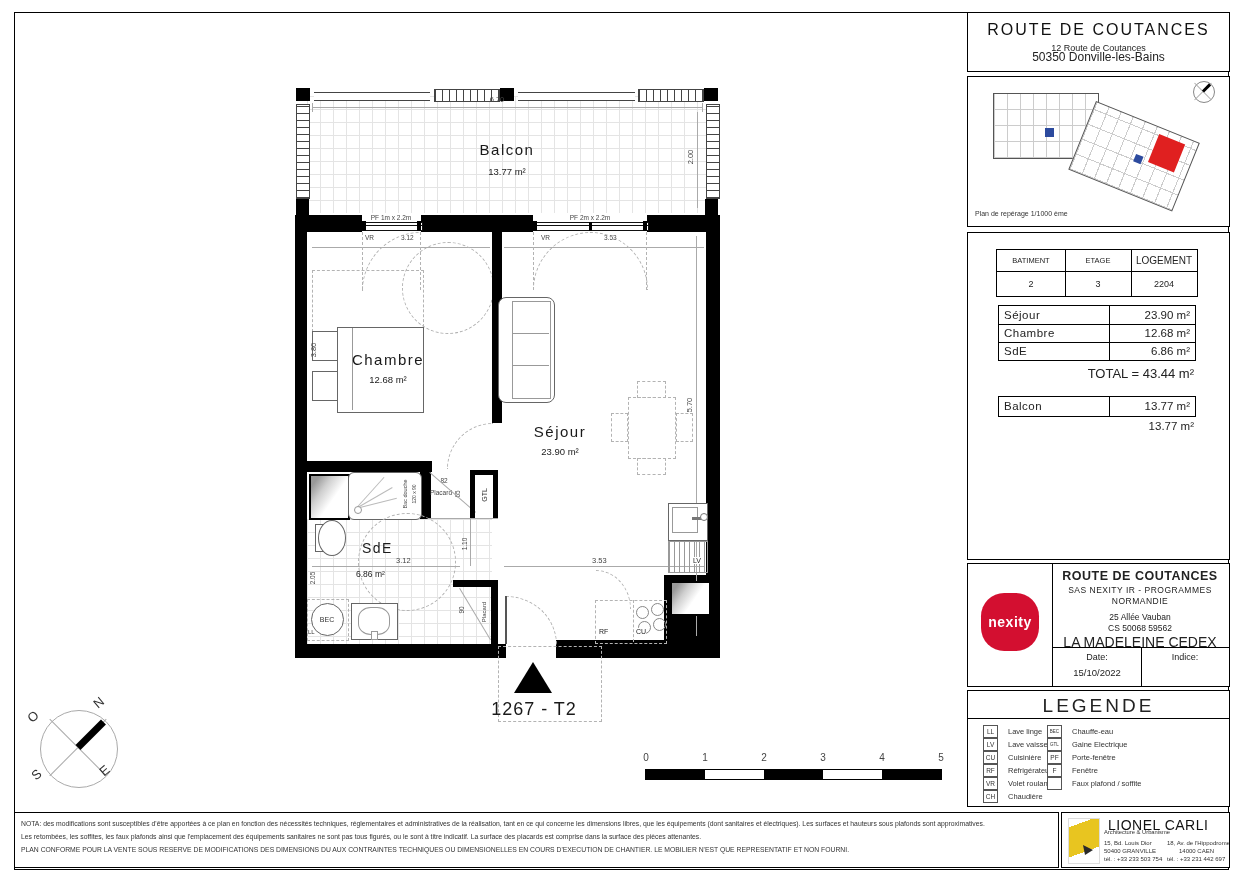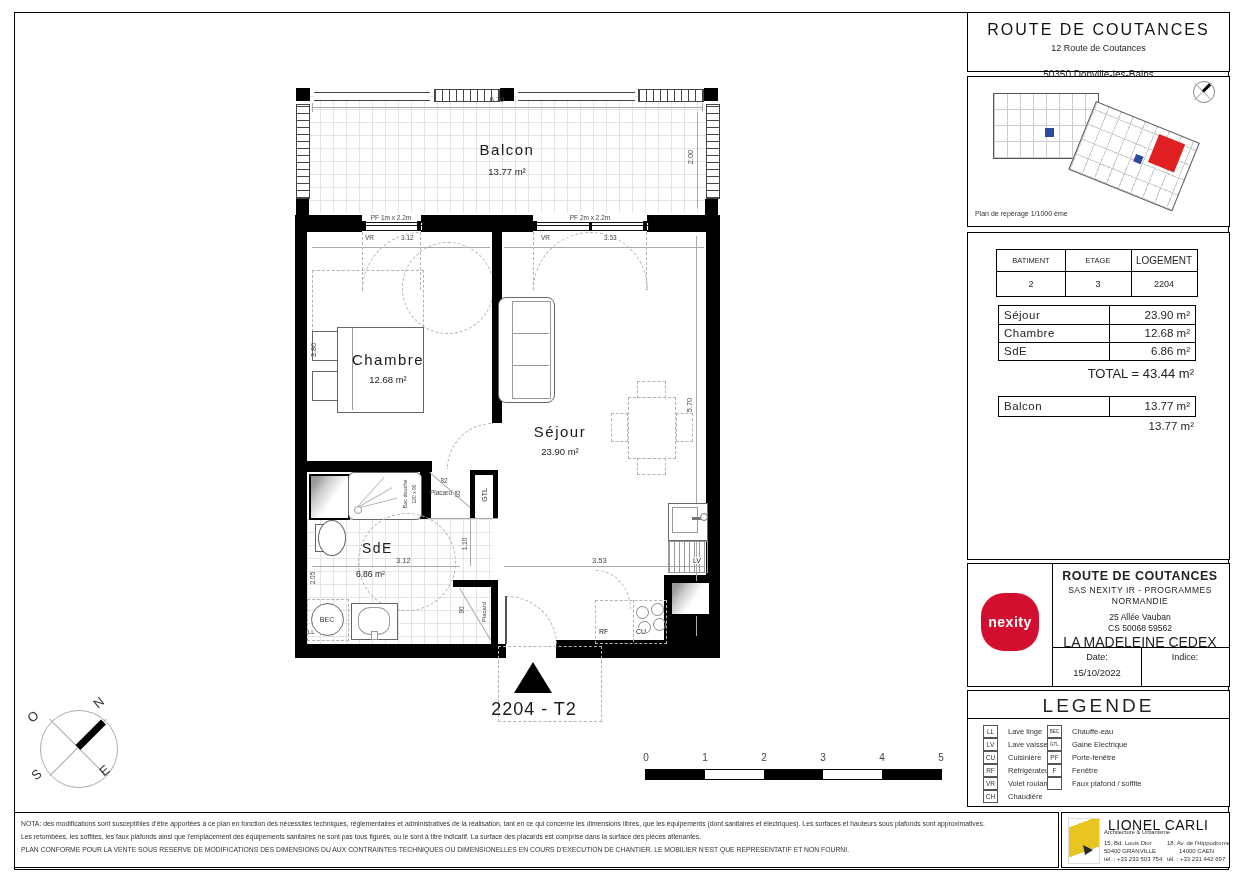--- a/index.html
+++ b/index.html
@@ -190,21 +190,21 @@
     <div class="burner" style="left:638px;top:621px"></div>
     <div class="burner" style="left:653px;top:618px"></div>
     <span class="t" style="left:599px;top:628px;font-size:7px;background:#fff">RF</span>
     <span class="t" style="left:636px;top:628px;font-size:7px;background:#fff">CU</span>
     <div class="arc-tr" style="left:596px;top:570px;width:34px;height:38px"></div>
 
     <div class="arc-tr" style="left:506px;top:596px;width:50px;height:48px"></div>
     <div class="dline" style="left:505px;top:596px;width:2px;height:48px;background:#555"></div>
     <div class="dash" style="left:498px;top:646px;width:102px;height:74px"></div>
     <div class="abs" style="left:514px;top:662px;width:0;height:0;border-left:19px solid transparent;border-right:19px solid transparent;border-bottom:31px solid #000"></div>
-    <span class="t cx" style="left:534px;top:700px;font-size:18px;letter-spacing:1px;color:#1a1a1a">2204 - T2</span>
+    <span class="t cx" style="left:534px;top:700px;font-size:18px;letter-spacing:1px;color:#1a1a1a">1267 - T2</span>
   </div>
 
   <div class="abs" style="left:30px;top:690px;width:120px;height:110px">
     <div class="abs" style="left:10px;top:20px;width:76px;height:76px;border:1px solid #aaa;border-radius:50%"></div>
     <div class="dline" style="left:8px;top:57px;width:80px;height:1px;transform:rotate(45deg)"></div>
     <div class="dline" style="left:8px;top:57px;width:80px;height:1px;transform:rotate(-45deg)"></div>
     <div class="abs" style="left:48px;top:54px;width:36px;height:7px;background:#000;transform:rotate(-45deg);transform-origin:0 50%"></div>
     <span class="t" style="left:64px;top:6px;font-size:13px;color:#333;transform:rotate(-40deg)">N</span>
     <span class="t" style="left:-2px;top:20px;font-size:13px;color:#333;transform:rotate(-40deg)">O</span>
     <span class="t" style="left:70px;top:74px;font-size:13px;color:#333;transform:rotate(-40deg)">E</span>
@@ -217,21 +217,21 @@
     <span class="t cx" style="left:124px;top:3px;font-size:10px;color:#444">2</span>
     <span class="t cx" style="left:183px;top:3px;font-size:10px;color:#444">3</span>
     <span class="t cx" style="left:242px;top:3px;font-size:10px;color:#444">4</span>
     <span class="t cx" style="left:301px;top:3px;font-size:10px;color:#444">5</span>
     <div class="abs" style="left:5px;top:19px;width:295px;height:9px;border:1px solid #000;background:repeating-linear-gradient(90deg,#000 0 59px,#fff 59px 118px)"></div>
   </div>
 
   <div class="box" style="left:967px;top:12px;width:261px;height:58px">
     <div class="t cx" style="left:50%;top:9px;font-size:16px;letter-spacing:2px;color:#111">ROUTE DE COUTANCES</div>
     <div class="t cx" style="left:50%;top:31px;font-size:9px">12 Route de Coutances</div>
-    <div class="t cx" style="left:50%;top:57px;font-size:10px">50350 Donville-les-Bains</div>
+    <div class="t cx" style="left:50%;top:38px;font-size:12px">50350 Donville-les-Bains</div>
   </div>
 
   <div class="box" style="left:967px;top:76px;width:261px;height:149px;overflow:hidden">
     <div class="abs" style="left:25px;top:16px;width:104px;height:64px;border:1px solid #555;background-color:#fff;background-image:repeating-linear-gradient(90deg,#ccc 0 1px,transparent 1px 13px),repeating-linear-gradient(0deg,#ccc 0 1px,transparent 1px 16px)"></div>
     <div class="abs" style="left:77px;top:51px;width:9px;height:9px;background:#2c4a9e"></div>
     <div class="abs" style="left:128px;top:24px;width:110px;height:72px;border:1px solid #555;transform:rotate(22deg);transform-origin:0 0;background-color:#fff;background-image:repeating-linear-gradient(90deg,#ccc 0 1px,transparent 1px 13px),repeating-linear-gradient(0deg,#ccc 0 1px,transparent 1px 16px)">
       <div class="abs" style="left:70px;top:6px;width:28px;height:30px;background:#e02020"></div>
       <div class="abs" style="left:56px;top:33px;width:8px;height:8px;background:#2c4a9e"></div>
     </div>
     <div class="abs" style="left:225px;top:4px;width:20px;height:20px;border:1px solid #888;border-radius:50%">

